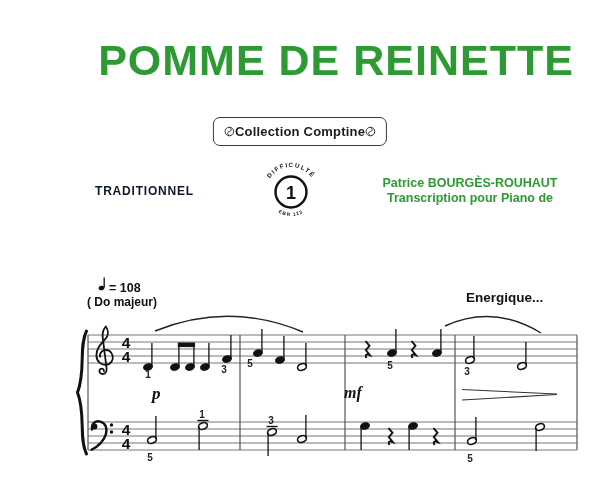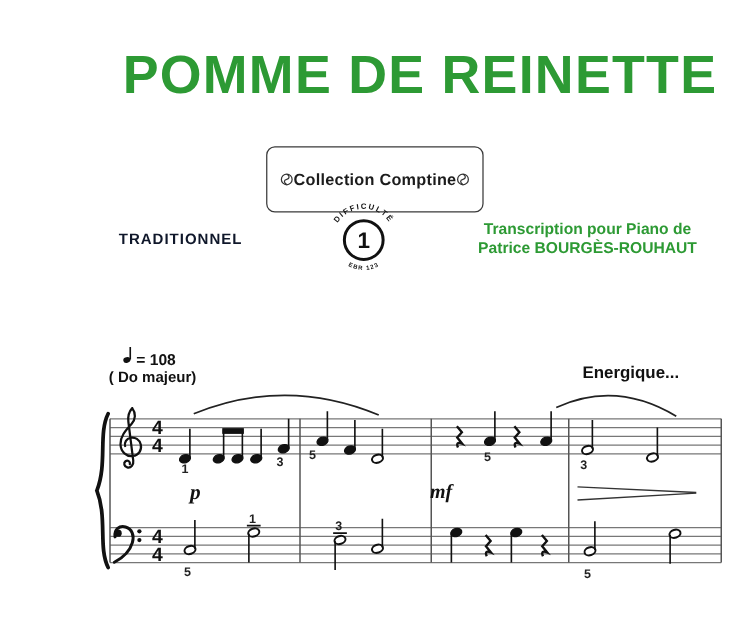--- a/index.html
+++ b/index.html
@@ -2,21 +2,21 @@
 <html><head>
 <meta charset="utf-8">
 <style>
   html,body{margin:0;padding:0;}
   body{width:600px;height:498px;background:#ffffff;position:relative;overflow:hidden;
        font-family:"Liberation Sans",sans-serif;}
   .abs{position:absolute;}
   #title{top:36px;left:0;width:600px;text-align:center;font-size:43px;font-weight:bold;
          letter-spacing:1px;color:#2d9a34;padding-left:36px;}
   #badge{top:117px;left:50%;transform:translateX(-50%);border:1.5px solid #3a3a3a;
-         border-radius:7px;padding:18px 10px;display:flex;align-items:center;gap:0;background:#fff;}
+         border-radius:7px;padding:6px 10px;display:flex;align-items:center;gap:0;background:#fff;}
   #badge .lbl{font-size:13px;font-weight:bold;color:#1c1c1c;letter-spacing:.2px;}
   #composer{top:184px;left:95px;font-size:12px;font-weight:bold;color:#0f172a;letter-spacing:.8px;}
   #transcription{top:176px;left:370px;width:200px;text-align:center;color:#2d9a34;
                  font-size:12.5px;font-weight:bold;line-height:15px;}
   #medallion{top:158px;left:259px;}
   svg text{font-family:"Liberation Sans",sans-serif;}
   .seriftext{font-family:"Liberation Serif",serif;}
 </style>
 </head>
 <body>
@@ -31,22 +31,22 @@
   <span class="lbl">Collection Comptine</span>
   <svg width="11" height="11" viewBox="0 0 11 11">
     <circle cx="5.5" cy="5.5" r="4.3" fill="none" stroke="#333" stroke-width="1"></circle>
     <path d="M5.5 1.4 C8 2.5 8 5 5.5 5.5 C3 6 3 8.4 5.5 9.6" fill="none" stroke="#333" stroke-width="1"></path>
   </svg>
 </div>
 
 <div class="abs" id="composer">TRADITIONNEL</div>
 
 <div class="abs" id="transcription">
+  <div>Patrice BOURGÈS-ROUHAUT</div>
   <div>Transcription pour Piano de</div>
-  <div>Patrice BOURGÈS-ROUHAUT</div>
 </div>
 
 <svg class="abs" id="medallion" width="64" height="64" viewBox="0 0 64 64">
   <defs>
     <path id="arcTop" d="M 7 34 A 25 25 0 0 1 57 34"></path>
     <path id="arcBot" d="M 11.2 46 A 24 24 0 0 0 52.8 46"></path>
   </defs>
   <text font-size="6.2" font-weight="bold" fill="#111" letter-spacing="1.4">
     <textPath href="#arcTop" startOffset="50%" text-anchor="middle">DIFFICULTÉ</textPath>
   </text>

